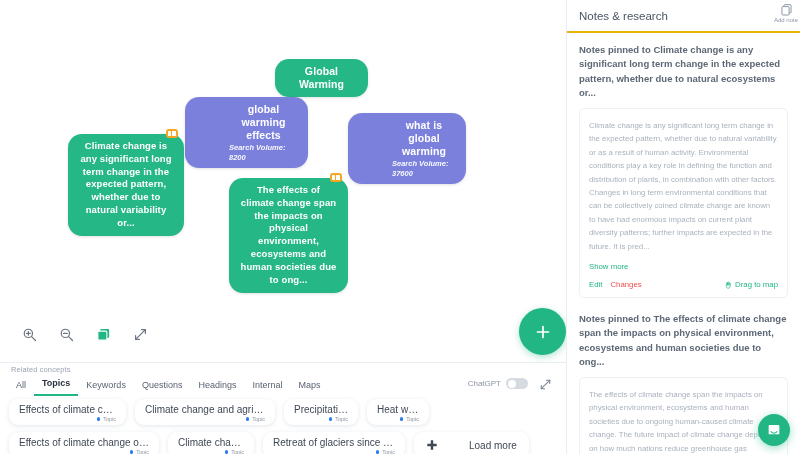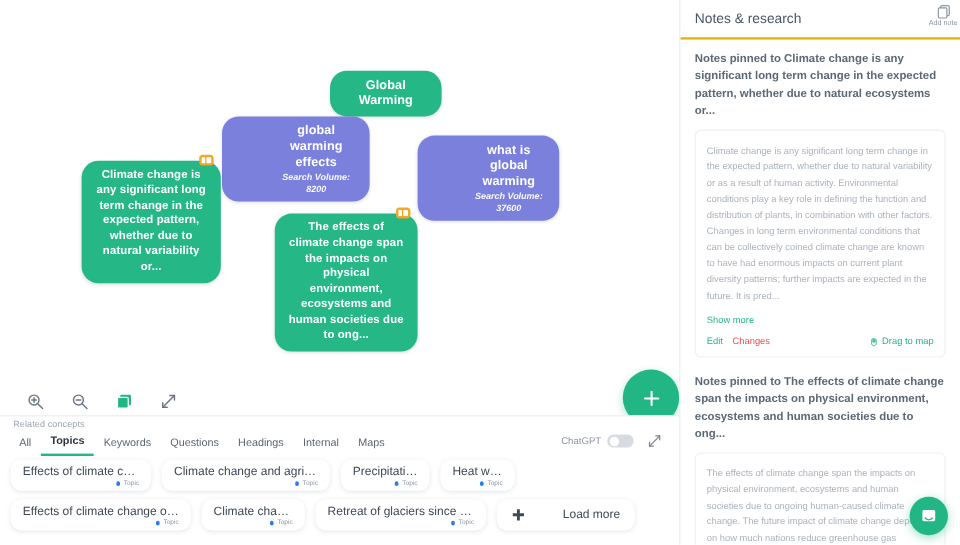--- a/index.html
+++ b/index.html
@@ -24,21 +24,21 @@
     border-radius: 14px;
     color: #ffffff;
     text-align: center;
     line-height: 1.22;
     padding: 6px 10px;
     box-shadow: 0 1px 3px rgba(0,0,0,.12);
   }
   .node.green { background: #25b886; }
   .node.purple { background: #7b80dd; padding-left: 44px; }
   .node .title { font-size: 10.5px; font-weight: 700; letter-spacing: .1px; }
-  .node .subtitle { font-size: 7.5px; font-style: italic; font-weight: 700; text-align: center; margin-top: 2px; opacity: .95; }
+  .node .subtitle { font-size: 7.5px; font-style: italic; font-weight: 700; text-align: left; margin-top: 2px; opacity: .95; }
   .node.para .title { font-size: 9.5px; font-weight: 700; line-height: 1.35; }
 
   .node-badge {
     position: absolute; top: -5px; right: 6px;
     background: #f5a623;
     border-radius: 3px;
     height: 9px; padding: 0 2px;
     display: flex; align-items: center; gap: 1.5px;
   }
   .node-badge i { display:block; width:3px; height:5px; background:#fff; border-radius:.5px; }
@@ -69,21 +69,21 @@
     width: 47px; height: 47px; border-radius: 50%;
     background: #22b685;
     display: flex; align-items: center; justify-content: center;
     box-shadow: 0 2px 7px rgba(34,182,133,.38);
     cursor: pointer;
   }
   #add-node-fab svg { display:block; }
 
   
   #related-panel {
-    position: absolute; left: 0; top: 346px;
+    position: absolute; left: 0; top: 362px;
     width: 566px; height: 92px;
     background: #ffffff;
     border-top: 1px solid #e9edf2;
     padding-left: 20px;
   }
   #related-label {
     position: absolute; left: 11px; top: 2px;
     font-size: 7.5px; color: #9aa4b1; letter-spacing: .1px;
   }
   #concept-tabs {

